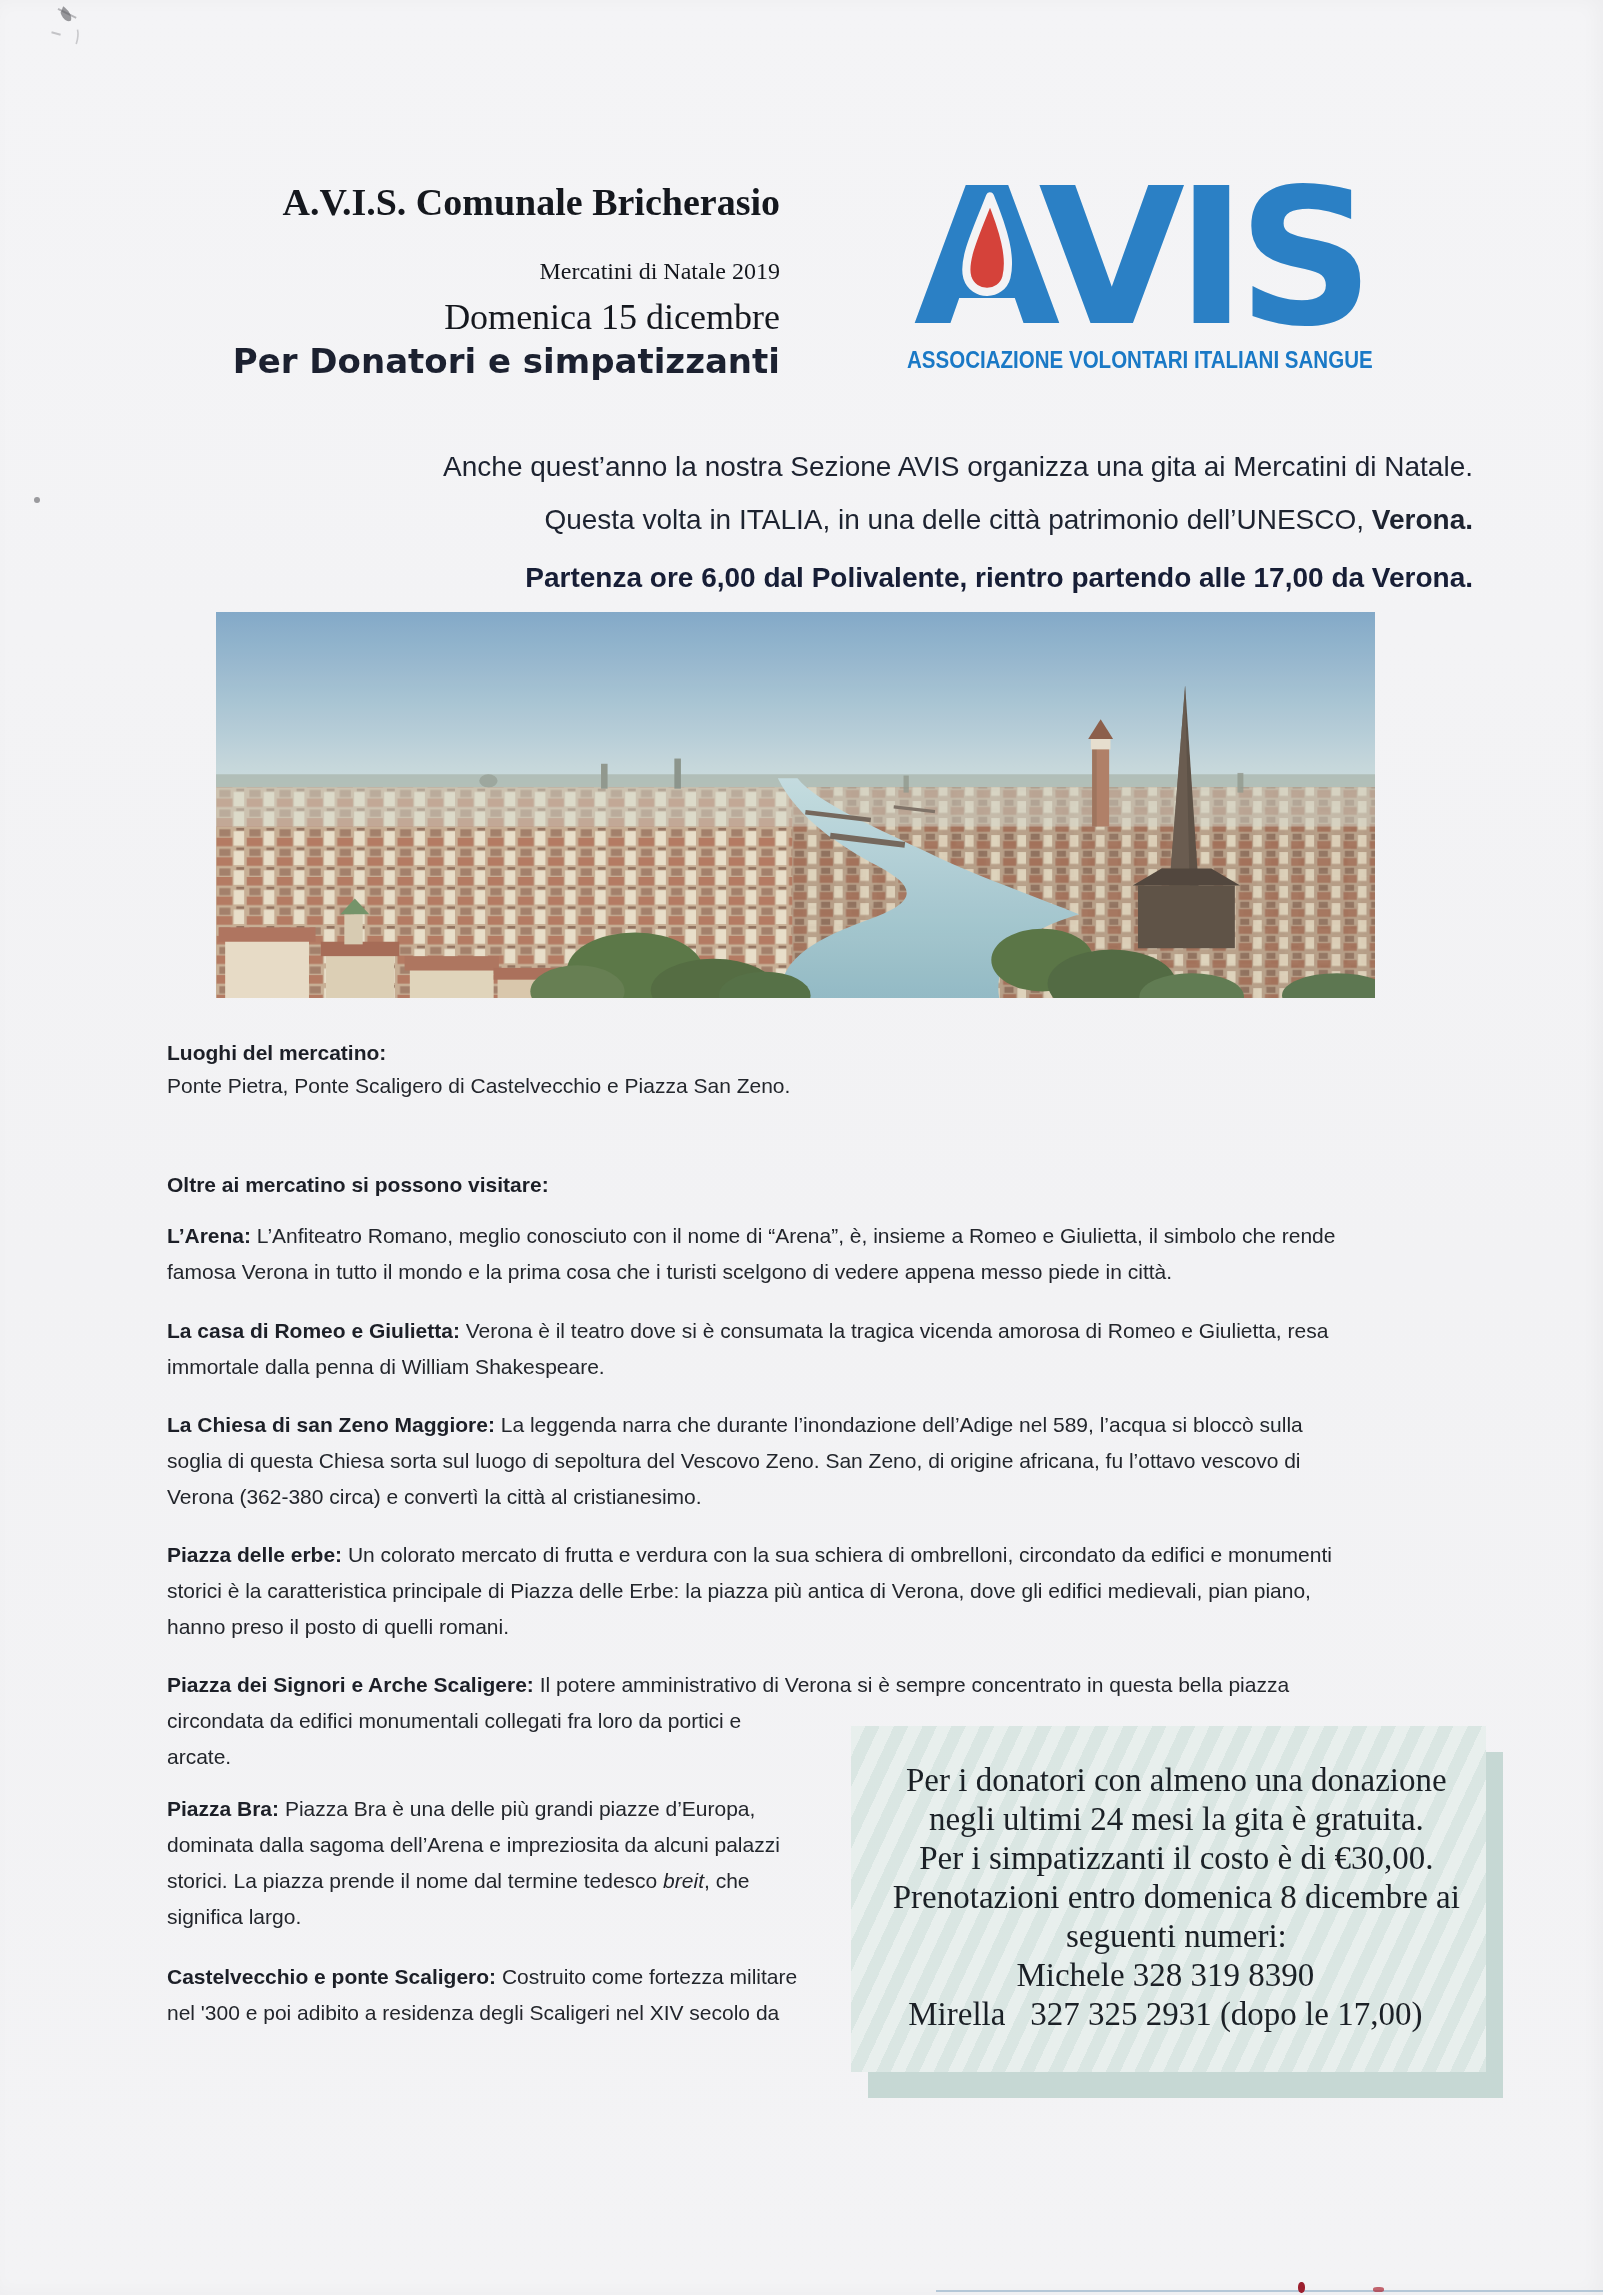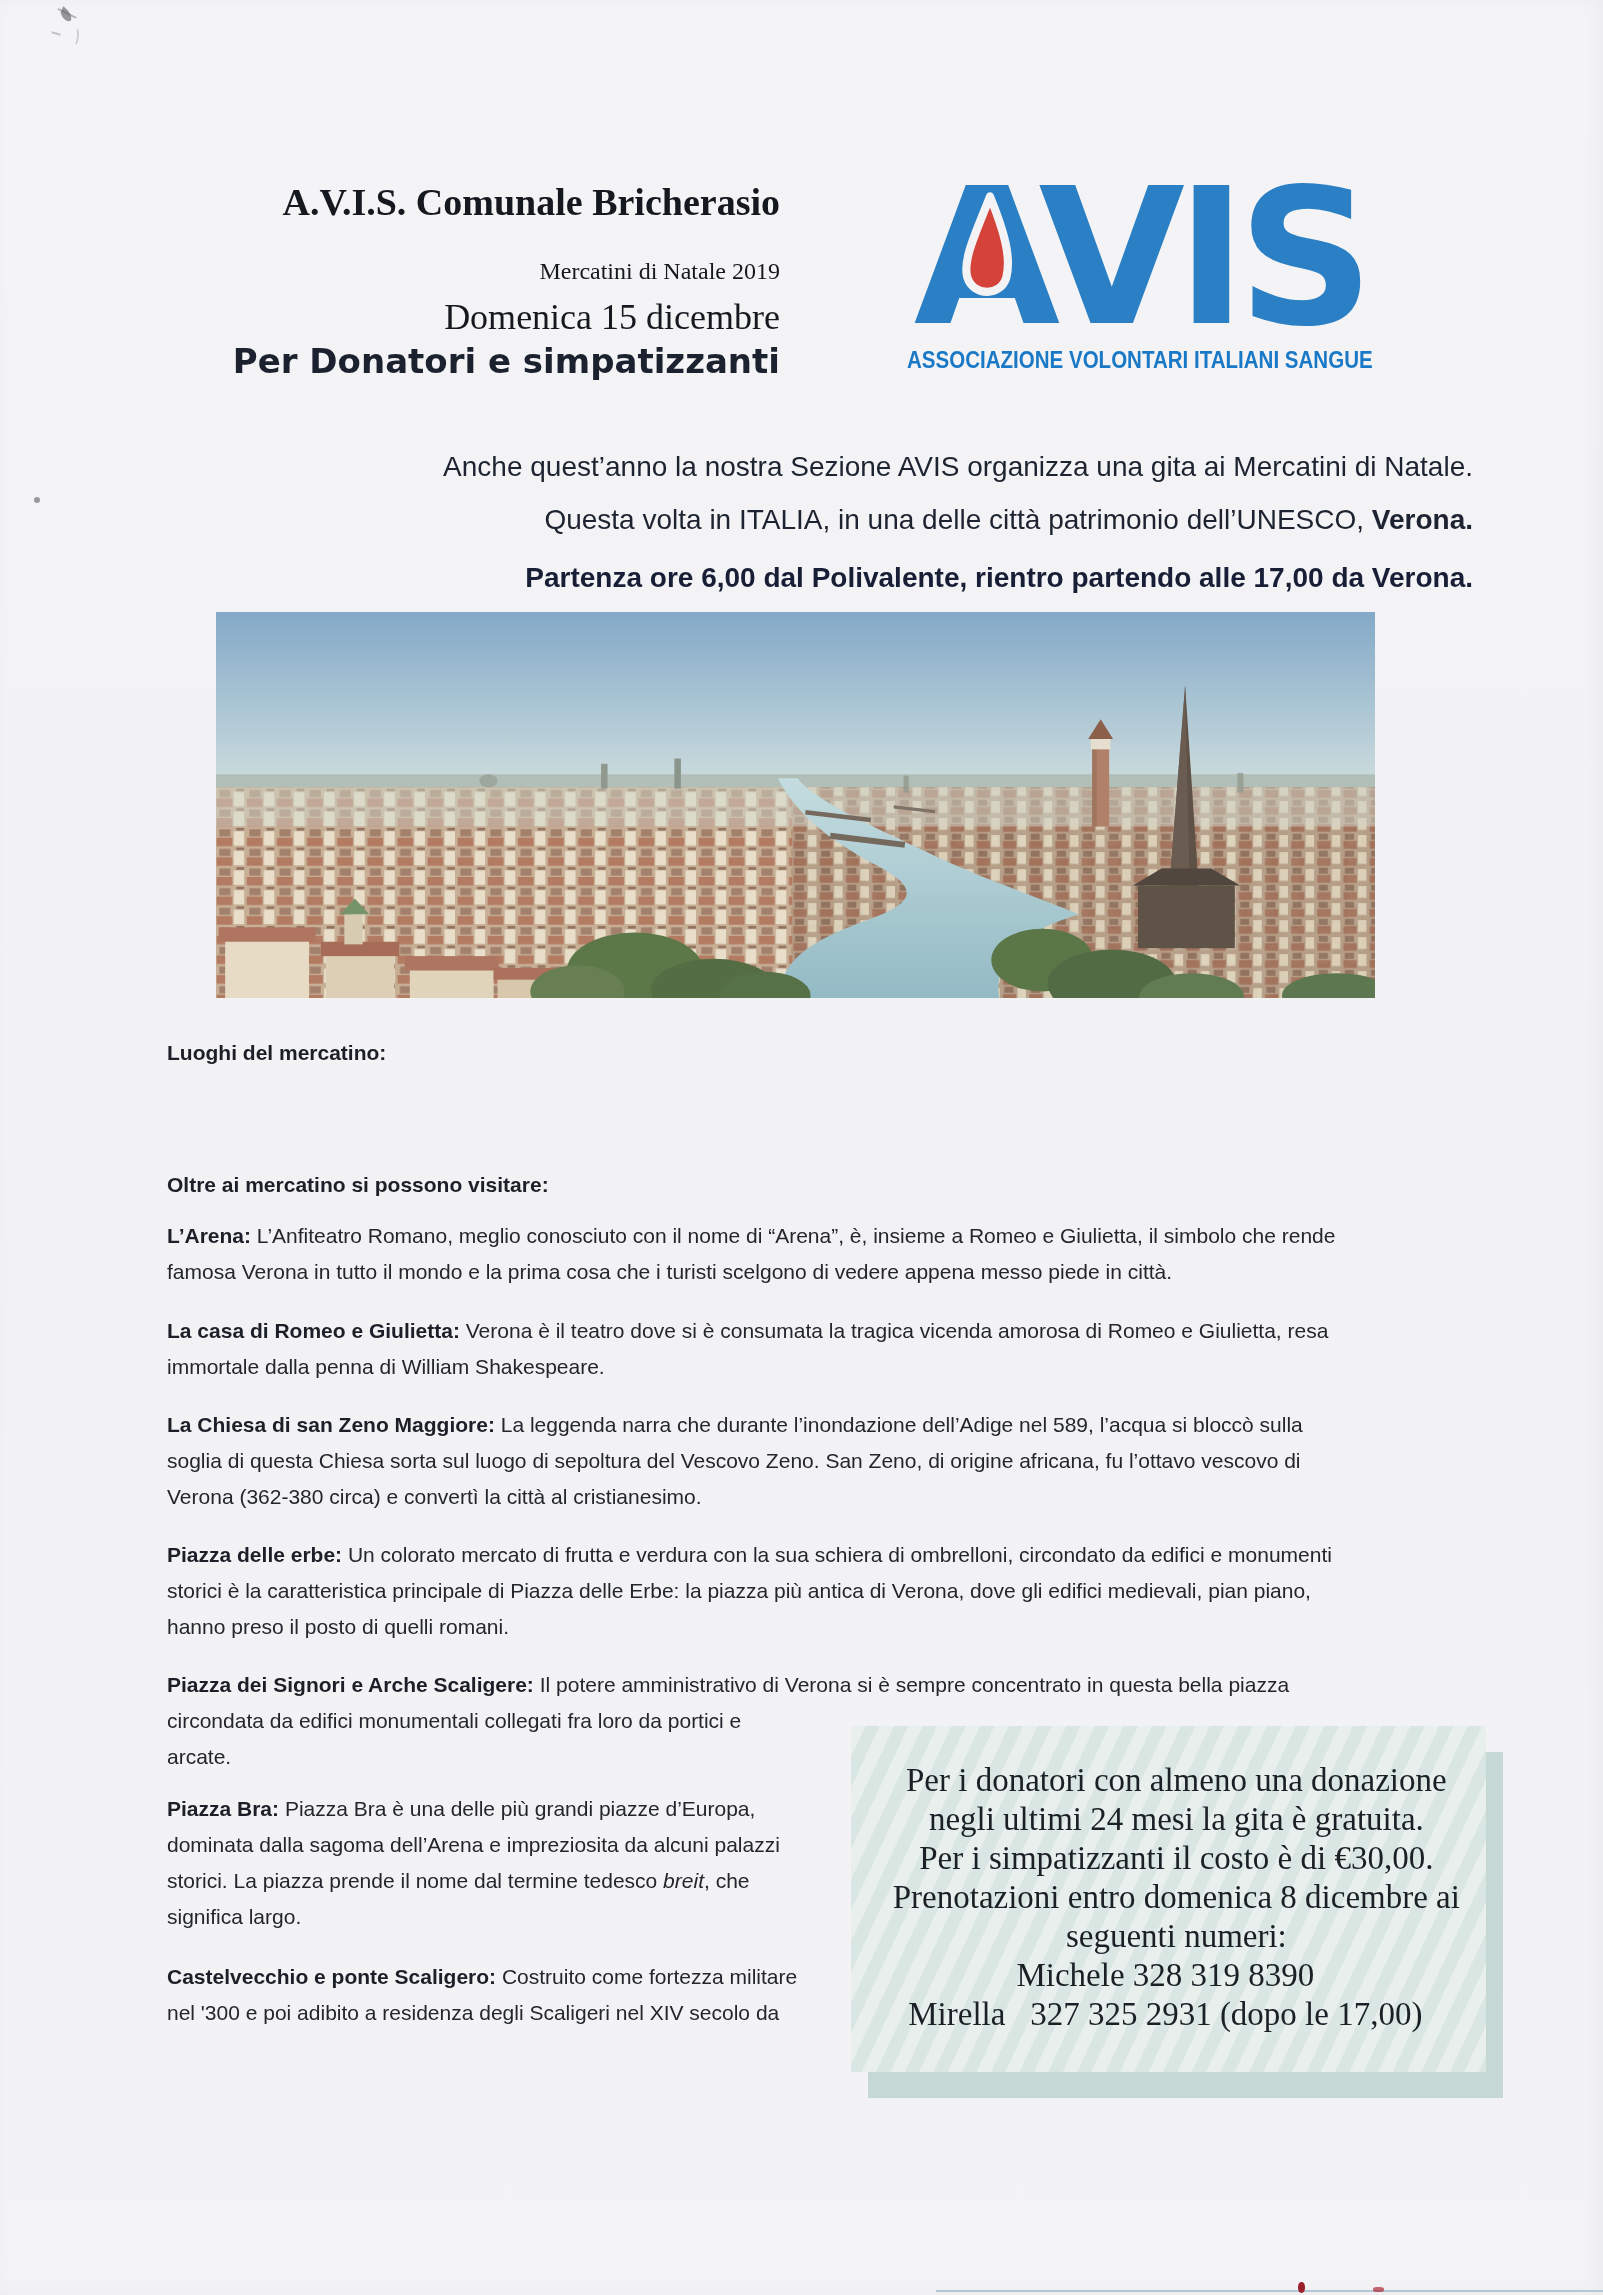--- a/index.html
+++ b/index.html
@@ -156,20 +156,21 @@
       <polygon points="1480,112 1504,470 1452,470" fill="#57493e"></polygon>
       <polygon points="1480,112 1488,470 1452,470" fill="#695a4c" opacity=".7"></polygon>
       <polygon points="1400,418 1564,418 1520,392 1444,392" fill="#4a3e34"></polygon>
       <rect x="1408" y="418" width="148" height="96" fill="#584a3e"></rect>
       <rect x="0" y="0" width="1770" height="590" fill="#f4f7f7" opacity=".05"></rect>
     </svg>
   </div>
 
   <div class="para tight" style="top:1020px">
     <div class="line lbl">Luoghi del mercatino:</div>
+    <div class="line">Ponte Pietra, Ponte Scaligero di Castelvecchio e Piazza San Zeno.</div>
   </div>
 
   <div class="sec-title" style="top:1167px">Oltre ai mercatino si possono visitare:</div>
 
   <div class="para" style="top:1218px">
     <div class="line"><b class="lbl">L’Arena:</b><span> L’Anfiteatro Romano, meglio conosciuto con il nome di “Arena”, è, insieme a Romeo e Giulietta, il simbolo che rende</span></div>
     <div class="line">famosa Verona in tutto il mondo e la prima cosa che i turisti scelgono di vedere appena messo piede in città.</div>
   </div>
 
   <div class="para" style="top:1313px">

